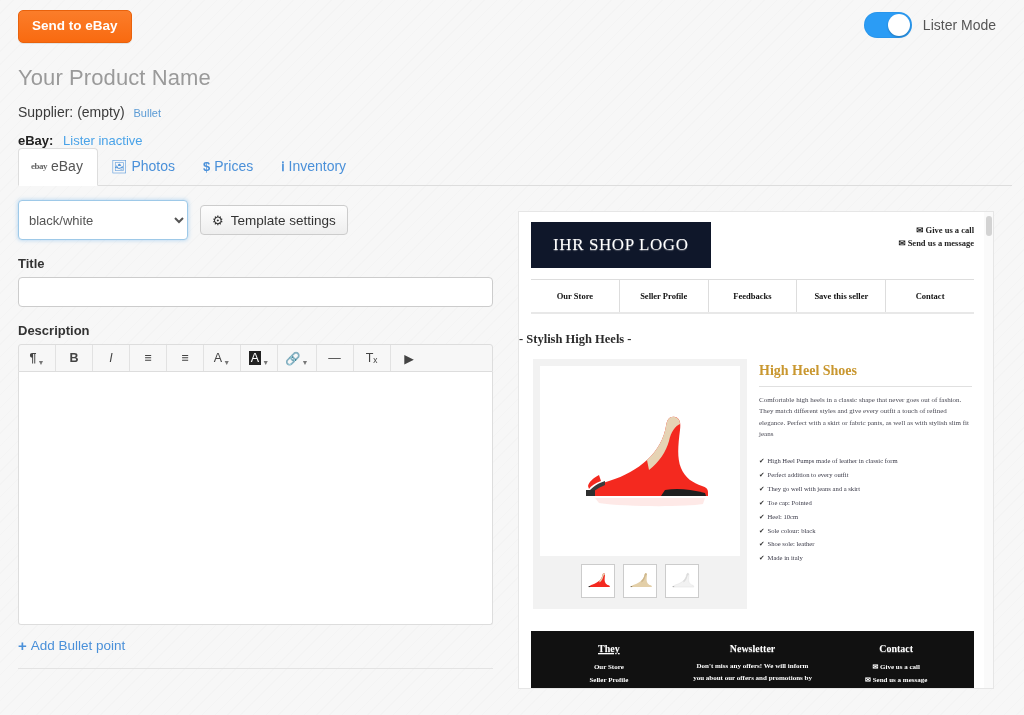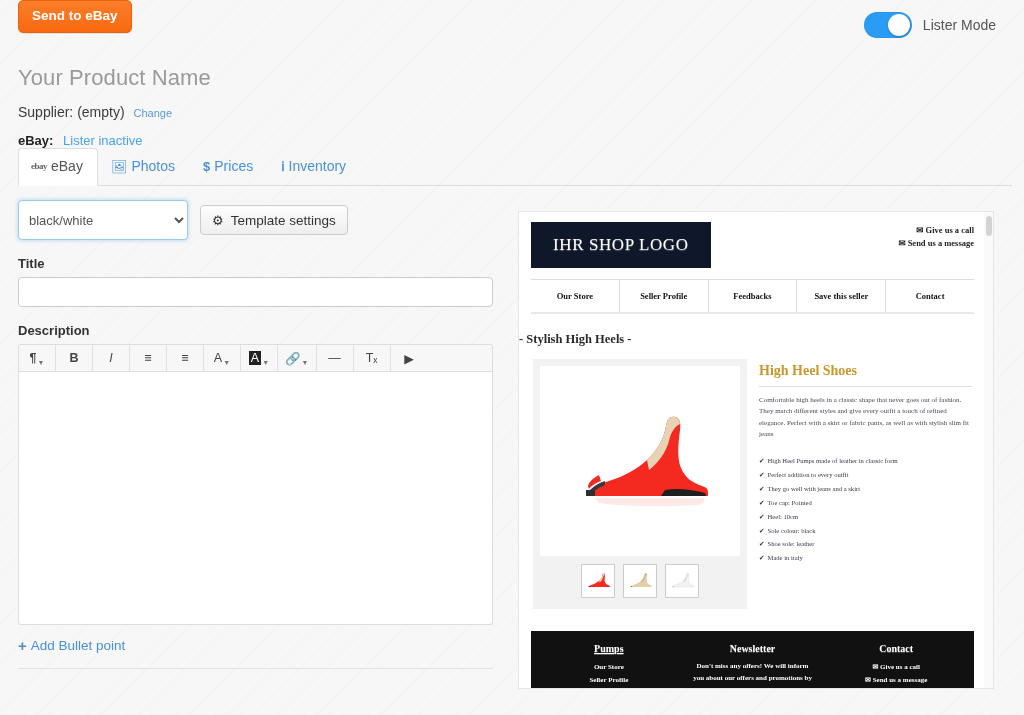--- a/index.html
+++ b/index.html
@@ -12,21 +12,21 @@
     background-image:
       repeating-linear-gradient(135deg,
         rgba(0,0,0,0.012) 0px, rgba(0,0,0,0.012) 1px,
         rgba(0,0,0,0) 1px, rgba(0,0,0,0) 9px);
   }
   .page { position:relative; width:1024px; height:715px; }
 
   
   .topbar { position:relative; height:52px; }
   .send-btn {
-    position:absolute; left:18px; top:0;
+    position:absolute; left:18px; top:10px;
     background:linear-gradient(#fb7d2a,#f96a10);
     border:1px solid #e9620c; border-radius:5px;
     color:#fff; font-weight:bold; font-size:13.5px;
     padding:8px 13px 9px 13px; cursor:pointer;
     box-shadow:0 1px 0 rgba(0,0,0,.08);
     line-height:1;
   }
   .lister-wrap {
     position:absolute; right:28px; top:12px;
     display:flex; align-items:center; gap:11px;
@@ -221,21 +221,21 @@
       </div>
       <span class="lister-label">Lister Mode</span>
     </div>
   </div>
 
   <div class="prod-head">
     <h1 class="prod-title">Your Product Name</h1>
     <div class="supplier-row">
       <span>Supplier:</span>
       <span class="sval">(empty)</span>
-      <span class="link-sm">Change</span>
+      <span class="link-sm">Bullet</span>
     </div>
     <div class="ebay-row">
       <b>eBay:</b>
       <span class="lk">Lister inactive</span>
     </div>
   </div>
 
   <div class="tabs">
     <div class="tab active">
       <span class="ebay-mini">ebay</span>
@@ -391,21 +391,21 @@
             <div><span class="ck">✔</span><span>Heel: 10cm</span></div>
             <div><span class="ck">✔</span><span>Sole colour: black</span></div>
             <div><span class="ck">✔</span><span>Shoe sole: leather</span></div>
             <div><span class="ck">✔</span><span>Made in italy</span></div>
           </div>
         </div>
       </div>
 
       <div class="pv-footer">
         <div class="pv-fcol links">
-          <div class="pv-fhead">Pumps</div>
+          <div class="pv-fhead">They</div>
           <div class="pv-flink">Our Store</div>
           <div class="pv-flink">Seller Profile</div>
           <div class="pv-flink">Feedbacks</div>
 
         </div>
         <div class="pv-fcol">
           <div class="pv-fhead">Newsletter</div>
           <div class="pv-ftext">Don't miss any offers! We will inform you about our offers and promotions by email.</div>
 
         </div>

